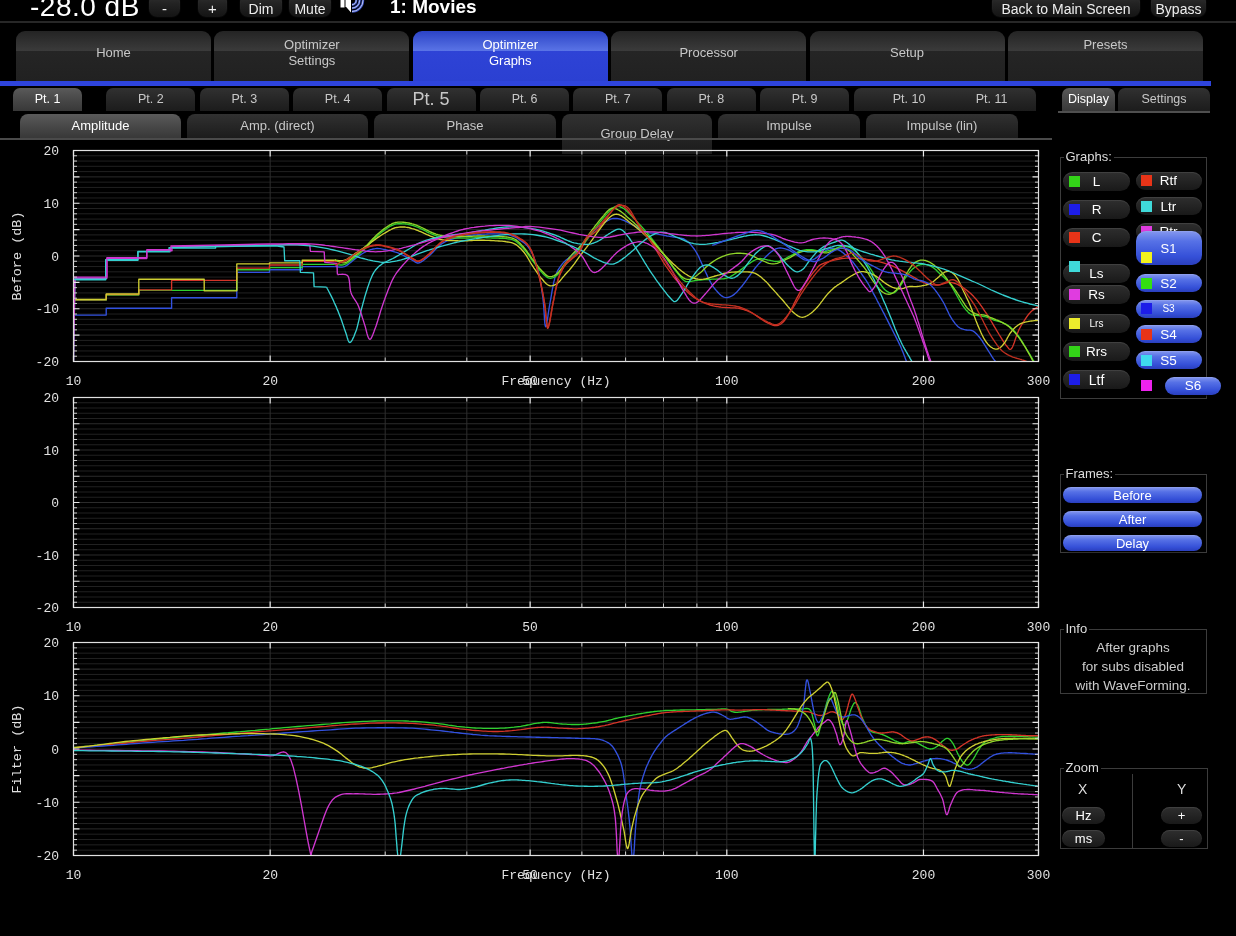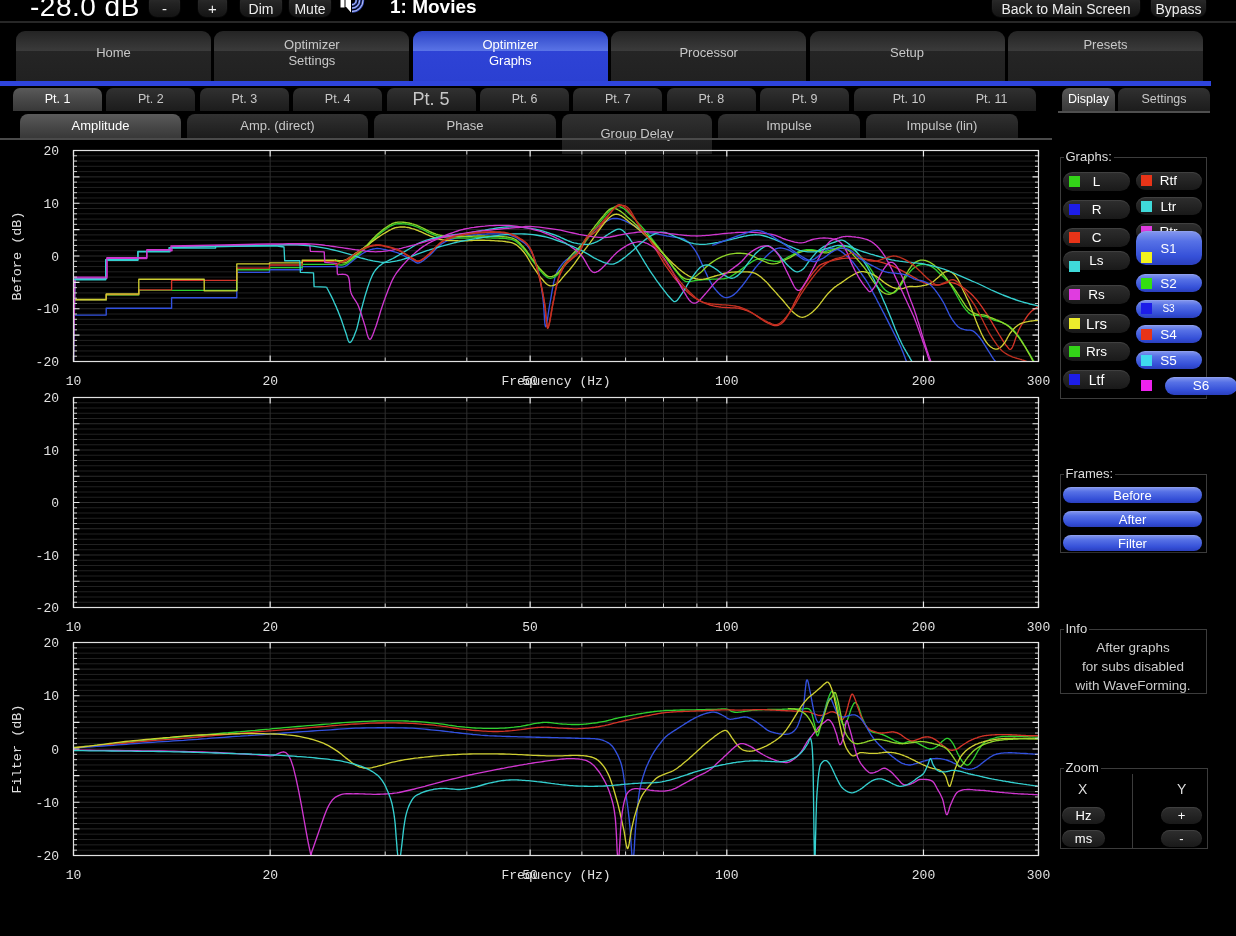--- a/index.html
+++ b/index.html
@@ -38,21 +38,21 @@
 <div class="btn" style="left:991px;top:-7px;width:150px;height:25px;font-size:14px">Back to Main Screen</div>
 <div class="btn" style="left:1150px;top:-7px;width:57px;height:25px;font-size:14px">Bypass</div>
 <div style="position:absolute;left:0;top:21px;width:1236px;height:2px;background:#272727"></div>
 <div class="tab" style="left:16.0px;top:31px;width:195px;height:50px;border-radius:9px 9px 0 0;font-size:13px;padding-bottom:6px">Home</div>
 <div class="tab" style="left:214.4px;top:31px;width:195px;height:50px;border-radius:9px 9px 0 0;font-size:13px;padding-bottom:6px">Optimizer<br>Settings</div>
 <div class="tab sel" style="left:412.8px;top:31px;width:195px;height:50px;border-radius:9px 9px 0 0;font-size:13px;padding-bottom:6px">Optimizer<br>Graphs</div>
 <div class="tab" style="left:611.2px;top:31px;width:195px;height:50px;border-radius:9px 9px 0 0;font-size:13px;padding-bottom:6px">Processor</div>
 <div class="tab" style="left:809.6px;top:31px;width:195px;height:50px;border-radius:9px 9px 0 0;font-size:13px;padding-bottom:6px">Setup</div>
 <div class="tab" style="left:1008.0px;top:31px;width:195px;height:50px;border-radius:9px 9px 0 0;font-size:13px;padding-bottom:22px">Presets</div>
 <div style="position:absolute;left:0;top:81px;width:1211px;height:5px;background:#2e44dd"></div>
-<div class="tab small gsel" style="left:13.0px;top:88px;width:89px;height:23px;border-radius:7px 7px 0 0;font-size:12.5px">Pt. 1</div>
+<div class="tab small gsel" style="left:13.0px;top:88px;width:69px;height:23px;border-radius:7px 7px 0 0;font-size:12.5px">Pt. 1</div>
 <div class="tab small " style="left:106.4px;top:88px;width:89px;height:23px;border-radius:7px 7px 0 0;font-size:12.5px">Pt. 2</div>
 <div class="tab small " style="left:199.8px;top:88px;width:89px;height:23px;border-radius:7px 7px 0 0;font-size:12.5px">Pt. 3</div>
 <div class="tab small " style="left:293.2px;top:88px;width:89px;height:23px;border-radius:7px 7px 0 0;font-size:12.5px">Pt. 4</div>
 <div class="tab small " style="left:386.6px;top:88px;width:89px;height:23px;border-radius:7px 7px 0 0;font-size:18px">Pt. 5</div>
 <div class="tab small " style="left:480.0px;top:88px;width:89px;height:23px;border-radius:7px 7px 0 0;font-size:12.5px">Pt. 6</div>
 <div class="tab small " style="left:573.4px;top:88px;width:89px;height:23px;border-radius:7px 7px 0 0;font-size:12.5px">Pt. 7</div>
 <div class="tab small " style="left:666.8px;top:88px;width:89px;height:23px;border-radius:7px 7px 0 0;font-size:12.5px">Pt. 8</div>
 <div class="tab small " style="left:760.2px;top:88px;width:89px;height:23px;border-radius:7px 7px 0 0;font-size:12.5px">Pt. 9</div>
 <div class="tab small " style="left:853.6px;top:88px;width:111px;height:23px;border-radius:7px 7px 0 0;font-size:12.5px">Pt. 10</div>
 <div class="tab small " style="left:947.0px;top:88px;width:89px;height:23px;border-radius:7px 7px 0 0;font-size:12.5px">Pt. 11</div>
@@ -170,25 +170,25 @@
 <text x="21" y="749.0" text-anchor="middle" class="axl" font-size="13.5px" transform="rotate(-90 21 749.0)">Filter (dB)</text>
 </svg>
 <div class="fs" style="left:1059.5px;top:157.0px;width:147.0px;height:242.0px"></div>
 <div class="fslabel" style="left:1063.5px;top:149.0px">Graphs:</div>
 <div class="pill" style="left:1063px;top:171.5px;width:67px;height:19px;font-size:13.5px">L</div>
 <div class="sw" style="left:1069px;top:175.5px;background:#33d318"></div>
 <div class="pill" style="left:1063px;top:199.9px;width:67px;height:19px;font-size:13.5px">R</div>
 <div class="sw" style="left:1069px;top:203.9px;background:#1d1de8"></div>
 <div class="pill" style="left:1063px;top:228.3px;width:67px;height:19px;font-size:13.5px">C</div>
 <div class="sw" style="left:1069px;top:232.3px;background:#e83418"></div>
-<div class="pill" style="left:1063px;top:251px;width:67px;height:19px;font-size:13.5px">Ls</div>
+<div class="pill" style="left:1063px;top:264px;width:67px;height:19px;font-size:13.5px">Ls</div>
 <div class="sw" style="left:1069px;top:260.7px;background:#3fd9d9"></div>
 <div class="pill" style="left:1063px;top:285.1px;width:67px;height:19px;font-size:13.5px">Rs</div>
 <div class="sw" style="left:1069px;top:289.1px;background:#e03ce0"></div>
-<div class="pill" style="left:1063px;top:313.5px;width:67px;height:19px;font-size:15px">Lrs</div>
+<div class="pill" style="left:1063px;top:313.5px;width:67px;height:19px;font-size:10px">Lrs</div>
 <div class="sw" style="left:1069px;top:317.5px;background:#ecec2c"></div>
 <div class="pill" style="left:1063px;top:341.9px;width:67px;height:19px;font-size:13.5px">Rrs</div>
 <div class="sw" style="left:1069px;top:345.9px;background:#33d318"></div>
 <div class="pill" style="left:1063px;top:370.3px;width:67px;height:19px;font-size:14px">Ltf</div>
 <div class="sw" style="left:1069px;top:374.3px;background:#1d1de8"></div>
 <div class="pill" style="left:1135.5px;top:171.5px;width:66px;height:18px;font-size:13.5px">Rtf</div>
 <div class="sw" style="left:1141px;top:175.0px;background:#e83418"></div>
 <div class="pill" style="left:1135.5px;top:197.2px;width:66px;height:18px;font-size:13.5px">Ltr</div>
 <div class="sw" style="left:1141px;top:200.7px;background:#3fd9d9"></div>
 <div class="pill" style="left:1135.5px;top:222.8px;width:66px;height:18px;font-size:13.5px">Rtr</div>
@@ -196,27 +196,27 @@
 <div class="pill blue" style="left:1135.5px;top:231px;width:66px;height:34px;font-size:13px">S1</div>
 <div class="sw" style="left:1141px;top:251.9px;background:#f2f21c"></div>
 <div class="pill blue" style="left:1135.5px;top:274.1px;width:66px;height:18px;font-size:13.5px">S2</div>
 <div class="sw" style="left:1141px;top:277.6px;background:#33e011"></div>
 <div class="pill blue" style="left:1135.5px;top:299.8px;width:66px;height:18px;font-size:10px">S3</div>
 <div class="sw" style="left:1141px;top:303.2px;background:#1d1de8"></div>
 <div class="pill blue" style="left:1135.5px;top:325.4px;width:66px;height:18px;font-size:13.5px">S4</div>
 <div class="sw" style="left:1141px;top:328.9px;background:#e83418"></div>
 <div class="pill blue" style="left:1135.5px;top:351.0px;width:66px;height:18px;font-size:13.5px">S5</div>
 <div class="sw" style="left:1141px;top:354.5px;background:#3fd9ee"></div>
-<div class="pill blue" style="left:1165px;top:376.7px;width:72px;height:18px;font-size:13.5px">S6</div>
+<div class="pill blue" style="left:1165px;top:376.7px;width:56px;height:18px;font-size:13.5px">S6</div>
 <div class="sw" style="left:1141px;top:380.2px;background:#ee22ee"></div>
 <div class="fs" style="left:1059.5px;top:473.5px;width:147.0px;height:79.0px"></div>
 <div class="fslabel" style="left:1063.5px;top:465.5px">Frames:</div>
 <div class="pill blue" style="left:1063px;top:487.0px;width:139px;height:16px;font-size:13px">Before</div>
 <div class="pill blue" style="left:1063px;top:511.0px;width:139px;height:16px;font-size:13px">After</div>
-<div class="pill blue" style="left:1063px;top:535.0px;width:139px;height:16px;font-size:13px">Filter</div>
+<div class="pill blue" style="left:1063px;top:535.0px;width:139px;height:16px;font-size:13px">Delay</div>
 <div class="fs" style="left:1059.5px;top:628.5px;width:147.0px;height:65.5px"></div>
 <div class="fslabel" style="left:1063.5px;top:620.5px">Info</div>
 <div style="position:absolute;left:1060px;top:638px;width:146px;color:#ccc;font-size:13.5px;text-align:center;line-height:19px">After graphs<br>for subs disabled<br>with WaveForming.</div>
 <div class="fs" style="left:1059.5px;top:768.0px;width:148.0px;height:81.0px"></div>
 <div class="fslabel" style="left:1063.5px;top:760.0px">Zoom</div>
 <div style="position:absolute;left:1131.5px;top:774px;width:1px;height:74px;background:#3c3c3c"></div>
 <div style="position:absolute;left:1078px;top:781px;color:#ddd;font-size:14px">X</div>
 <div style="position:absolute;left:1177px;top:781px;color:#ddd;font-size:14px">Y</div>
 <div class="pill" style="left:1062px;top:806.5px;width:43px;height:17px;font-size:13px">Hz</div>
 <div class="pill" style="left:1062px;top:829.5px;width:43px;height:17px;font-size:13px">ms</div>

